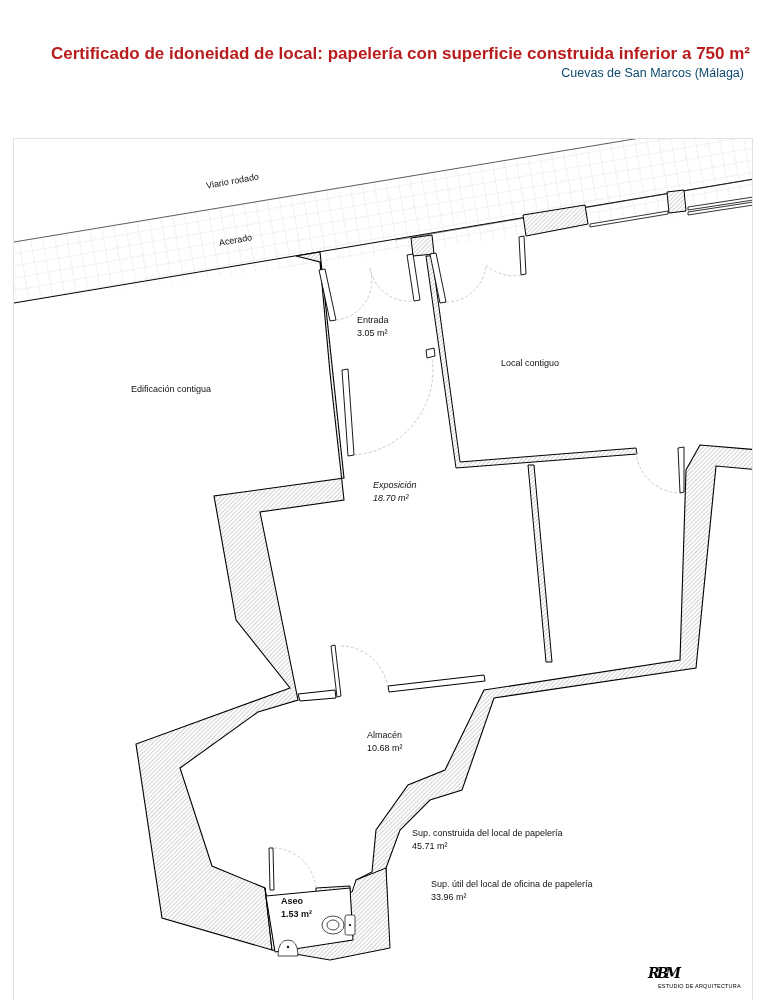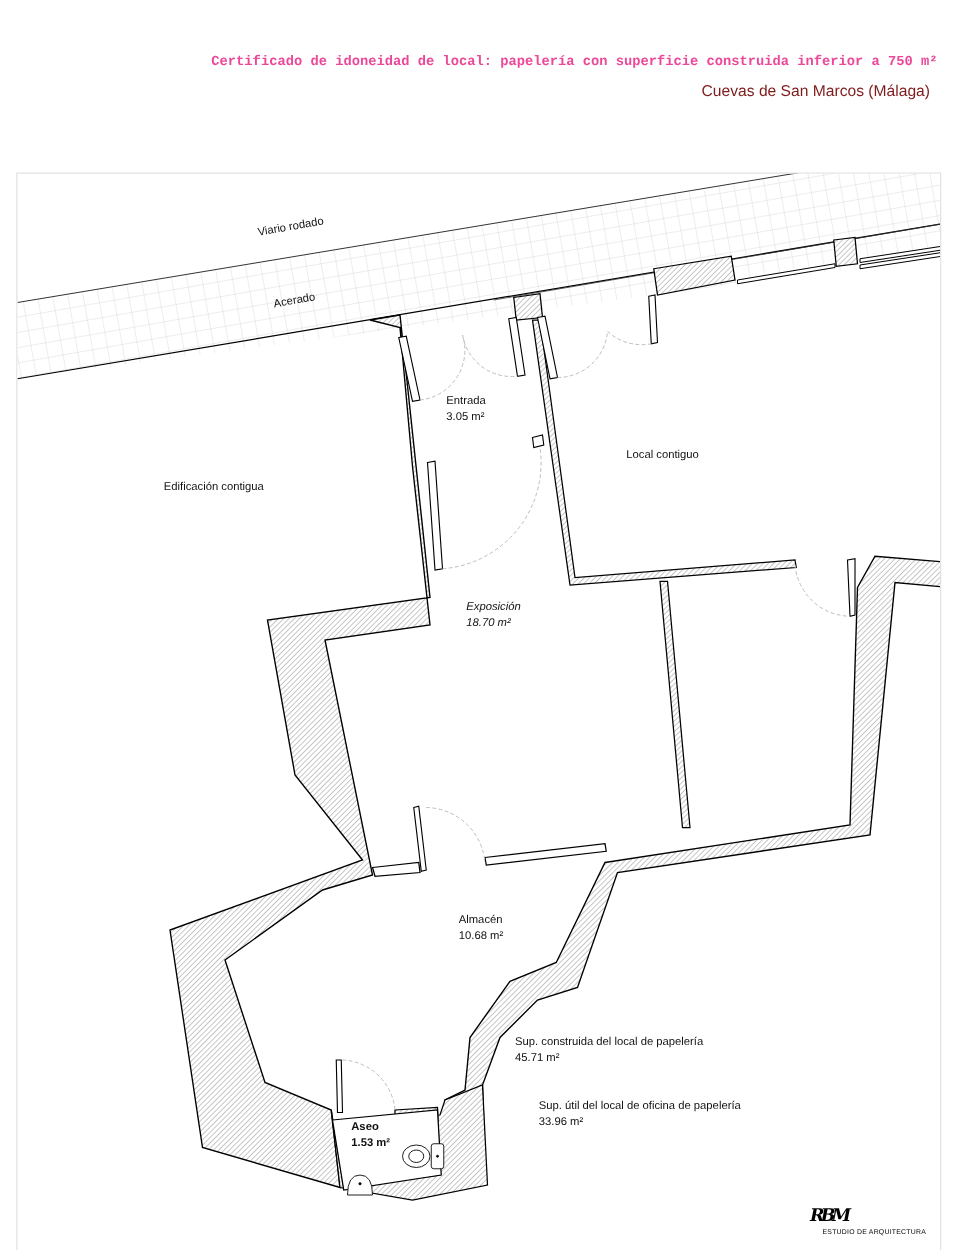--- a/index.html
+++ b/index.html
@@ -1,18 +1,18 @@
 <!DOCTYPE html>
 <html><head>
 <meta charset="utf-8">
 <style>
   html, body { margin: 0; padding: 0; background: #ffffff; }
   body { width: 767px; height: 1000px; position: relative; overflow: hidden; font-family: "Liberation Sans", sans-serif; }
-  .title { position: absolute; right: 17px; top: 44px; font-size: 11px; font-weight: bold; color: #ec4899; white-space: nowrap; font-family: Liberation Mono, monospace; }
-  .subtitle { position: absolute; right: 23px; top: 66px; font-size: 12.5px; color: #7f1d1d; white-space: nowrap; }
+  .title { position: absolute; right: 17px; top: 44px; font-size: 17px; font-weight: bold; color: #b91c1c; white-space: nowrap; }
+  .subtitle { position: absolute; right: 23px; top: 66px; font-size: 12.5px; color: #0c4a6e; white-space: nowrap; }
   .frame { position: absolute; left: 13px; top: 138px; width: 740px; height: 870px; border: 1px solid #e2e2e2; box-sizing: border-box; }
   svg.plan { position: absolute; left: 0; top: 0; }
   .lbl { position: absolute; font-size: 9px; color: #111; line-height: 13px; white-space: nowrap; }
   .logo { position: absolute; left: 648px; top: 963px; }
   .logo-mark { font-family: "DejaVu Serif", serif; font-size: 14px; font-weight: bold; font-style: italic; color: #000; letter-spacing: -3px; line-height: 20px; }
   .logo-sub { font-size: 5.5px; color: #000; margin-left: 10px; letter-spacing: 0.2px; }
 </style>
 </head>
 <body>
 

